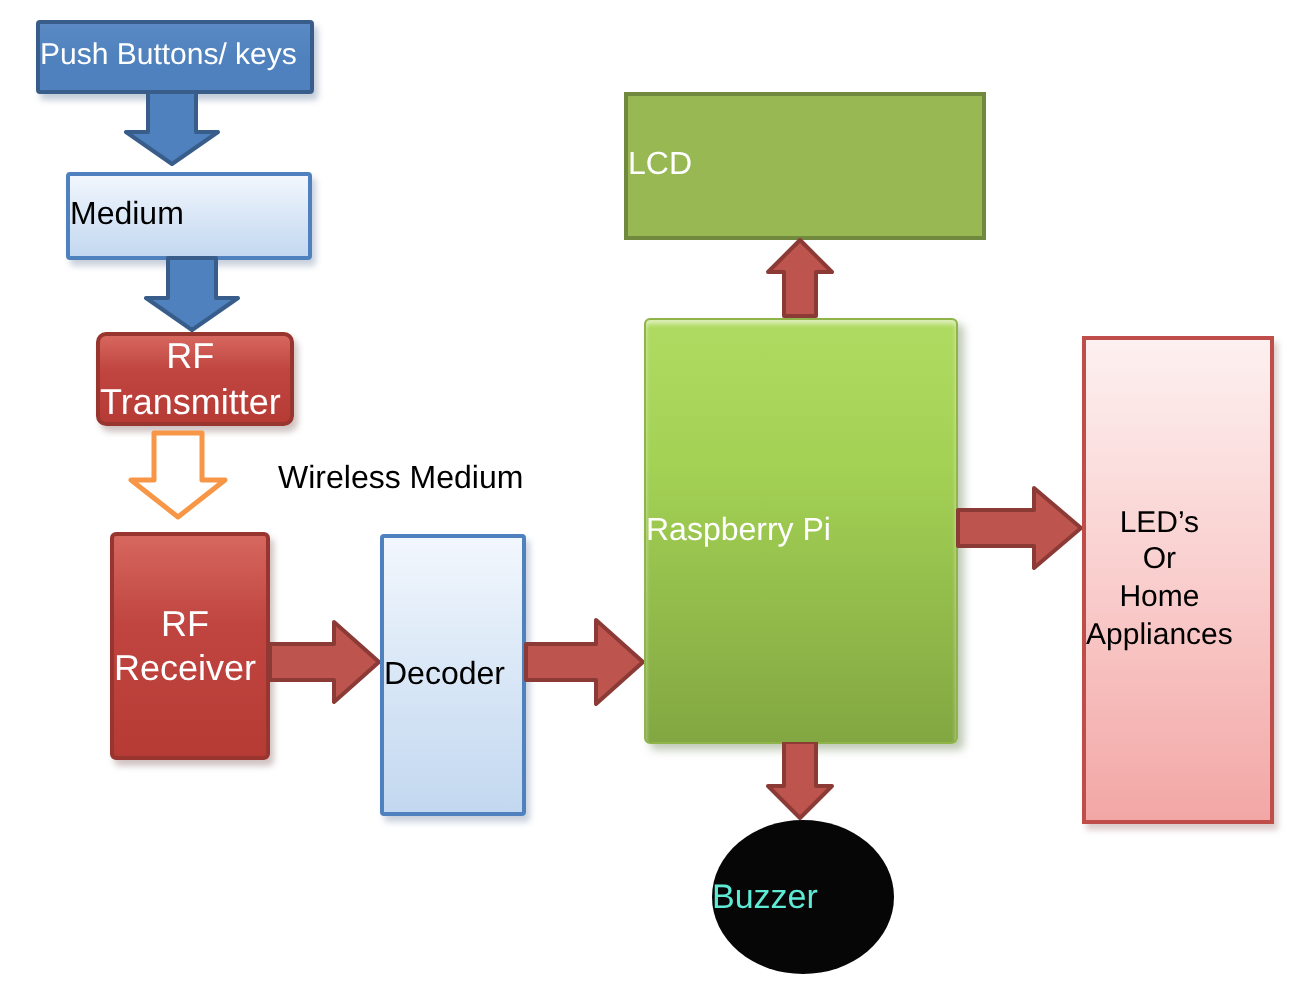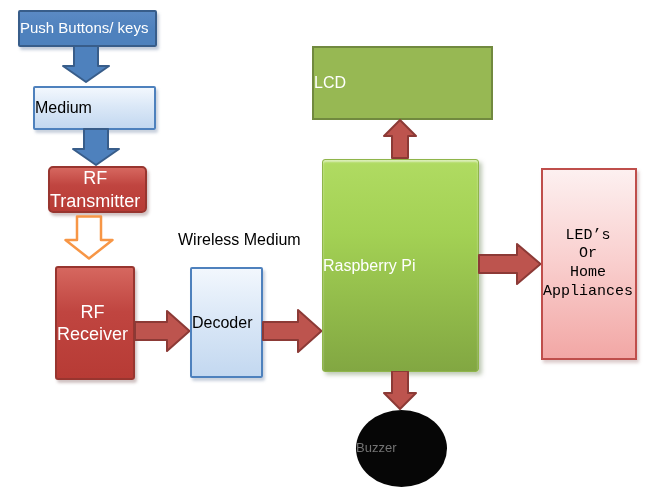--- a/index.html
+++ b/index.html
@@ -70,22 +70,22 @@
     background: linear-gradient(to bottom, var(--pink-top, #fdf0f0) 0%, #f9cecd 50%, var(--pink-bottom, #f2a7a5) 100%);
     border: 2px solid var(--pink-border, #bf4e4b);
     color: #000000;
     font-size: 15px;
     box-shadow: 2px 3px 3px rgba(170,130,130,0.4);
   }
   
   .ellipse-black {
     background: var(--black, #060606);
     border-radius: 50%;
-    color: #737373;
-    font-size: 13px;
+    color: #5eead4;
+    font-size: 17px;
   }
   .arrow { position: absolute; }
   .arrow svg { display: block; }
   .float-label {
     position: absolute;
     color: #000000;
     font-size: 16px;
     white-space: nowrap;
   }
 </style>
@@ -118,34 +118,34 @@
     <span class="label">RF
 Transmitter</span>
   </div>
 
   <div class="arrow" style="left:64px; top:215px;">
     <svg width="50" height="45" viewBox="0 0 50 45">
       <polygon points="13,1.5 37,1.5 37,25 48.5,25 25,43.5 1.5,25 13,25" style="fill:#ffffff; stroke:var(--orange,#f79646); stroke-width:2.5; stroke-linejoin:round;"></polygon>
     </svg>
   </div>
 
-  <div class="float-label" style="left:139px; top:231px;margin-left:39px;">Wireless Medium</div>
+  <div class="float-label" style="left:139px; top:231px;">Wireless Medium</div>
 
   <div class="node box-red" style="left:55px; top:266px; width:80px; height:114px; border-radius:3px;">
     <span class="label">RF
 Receiver</span>
   </div>
 
   <div class="arrow" style="left:134px; top:310px;">
     <svg width="57" height="42" viewBox="0 0 57 42">
       <polygon points="1,12 33,12 33,1 55.5,21 33,41 33,30 1,30" style="fill:var(--arrow-red-fill,#bd544e); stroke:var(--arrow-red-border,#8c3a36); stroke-width:2; stroke-linejoin:round;"></polygon>
     </svg>
   </div>
 
-  <div class="node box-lightblue" style="left:190px; top:267px; width:73px; height:111px;">
+  <div class="node box-lightblue" style="left:190px; top:267px; width:73px; height:141px;">
     <span class="label">Decoder</span>
   </div>
 
   <div class="arrow" style="left:262px; top:309px;">
     <svg width="61" height="44" viewBox="0 0 61 44">
       <polygon points="1,13 36,13 36,1 59.5,22 36,43 36,31 1,31" style="fill:var(--arrow-red-fill,#bd544e); stroke:var(--arrow-red-border,#8c3a36); stroke-width:2; stroke-linejoin:round;"></polygon>
     </svg>
   </div>
 
   <div class="node box-green-bright" style="left:322px; top:159px; width:157px; height:213px;">
@@ -161,21 +161,21 @@
       <polygon points="17,1 33,17 25,17 25,39 9,39 9,17 1,17" style="fill:var(--arrow-red-fill,#bd544e); stroke:var(--arrow-red-border,#8c3a36); stroke-width:2; stroke-linejoin:round;"></polygon>
     </svg>
   </div>
 
   <div class="arrow" style="left:478px; top:243px;">
     <svg width="64" height="42" viewBox="0 0 64 42">
       <polygon points="1,12 39,12 39,1 62.5,21 39,41 39,30 1,30" style="fill:var(--arrow-red-fill,#bd544e); stroke:var(--arrow-red-border,#8c3a36); stroke-width:2; stroke-linejoin:round;"></polygon>
     </svg>
   </div>
 
-  <div class="node box-pink" style="left:541px; top:168px; width:96px; height:192px;font-family:Liberation Mono, monospace;">
+  <div class="node box-pink" style="left:541px; top:168px; width:96px; height:244px;">
     <span class="label">LED’s
 Or
 Home
 Appliances</span>
   </div>
 
   <div class="arrow" style="left:383px; top:371px;">
     <svg width="34" height="39" viewBox="0 0 34 39">
       <polygon points="9,0 25,0 25,22 33,22 17,38 1,22 9,22" style="fill:var(--arrow-red-fill,#bd544e); stroke:var(--arrow-red-border,#8c3a36); stroke-width:2; stroke-linejoin:round;"></polygon>
     </svg>

